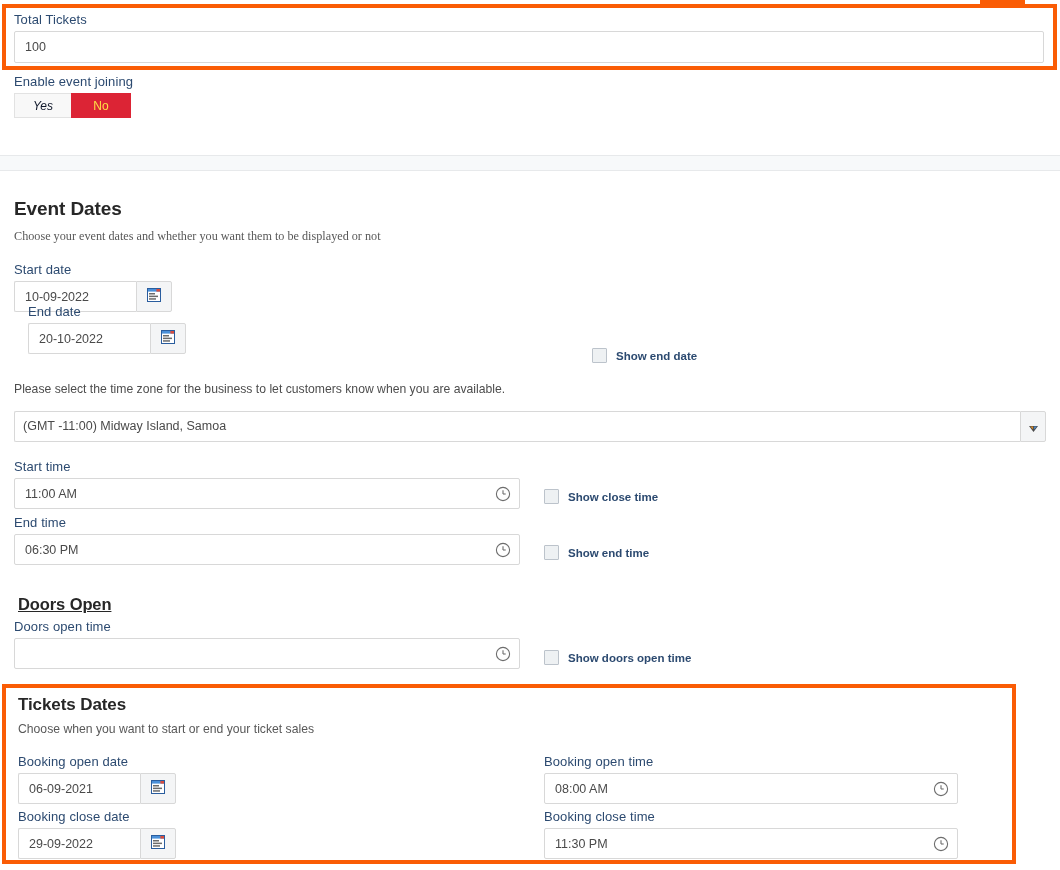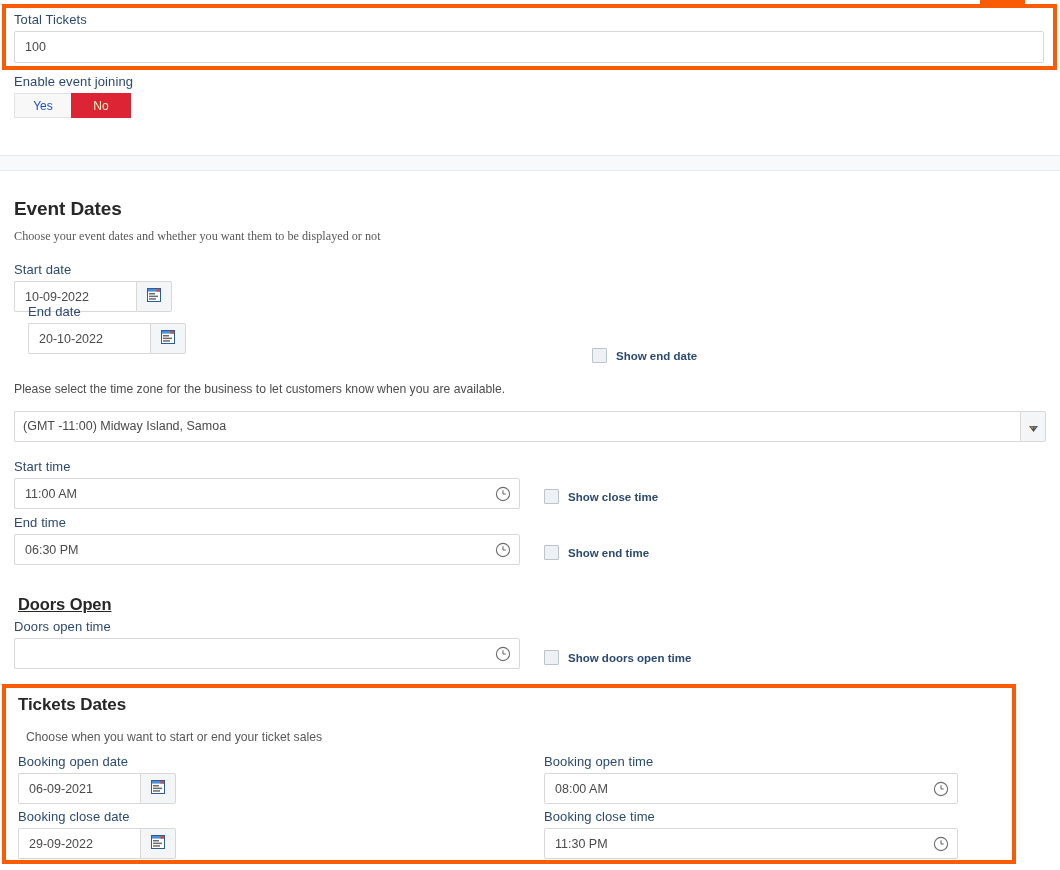--- a/index.html
+++ b/index.html
@@ -94,22 +94,22 @@
   }
 
   
   .toggle { display: flex; }
   .toggle .opt {
     height: 25px; min-width: 57px;
     display: flex; align-items: center; justify-content: center;
     font-size: 12px; cursor: pointer;
     border: 1px solid #e2e2e2;
   }
-  .toggle .opt.off { background: #f8f8f8; color: #1d4ed8; border-right: none; }
-  .toggle .opt.on  { background: #dc2435; color: #fef9c3; border-color: #dc2435; min-width: 60px; }
+  .toggle .opt.off { background: #f8f8f8; color: #0f172a; border-right: none; font-style: italic; }
+  .toggle .opt.on  { background: #dc2435; color: #fde047; border-color: #dc2435; min-width: 60px; }
 
   
   .select-wrap { display: flex; width: 1032px; }
   .select-wrap .sel-text {
     flex: 1;
     border: 1px solid #d8d8d8;
     border-right: none;
     height: 31px; line-height: 29px;
     font-size: 12.5px; color: #4a4a4a;
     padding: 0 8px; background: #fff;
@@ -282,21 +282,21 @@
       </span>
     </div>
   </div>
 
   <div class="cbx-row" style="position:absolute;left:544px;top:650px;">
     <div class="cbx"></div>
     <span class="cbx-label">Show doors open time</span>
   </div>
 
   <h2 class="section-title" style="position:absolute;left:18px;top:695px;margin:0;font-size:17px;">Tickets Dates</h2>
-  <p style="position:absolute;left:18px;top:722px;margin:8px;font-size:12.2px;color:#585858;">Choose when you want to start or end your ticket sales</p>
+  <p style="position:absolute;left:18px;top:722px;margin:0;font-size:12.2px;color:#585858;">Choose when you want to start or end your ticket sales</p>
 
   <div style="position:absolute;left:18px;top:754px;">
     <span class="field-label">Booking open date</span>
     <div class="date-group">
       <input class="txt-input" value="06-09-2021" style="">
       <div class="cal-btn">
         <span>
           <svg width="14" height="14" viewBox="0 0 14 14">
             <rect x="0.5" y="0.5" width="13" height="13" fill="#ffffff" stroke="#2a5d9e"></rect>
             <rect x="1" y="1" width="12" height="2.6" fill="#4a90d9"></rect>

